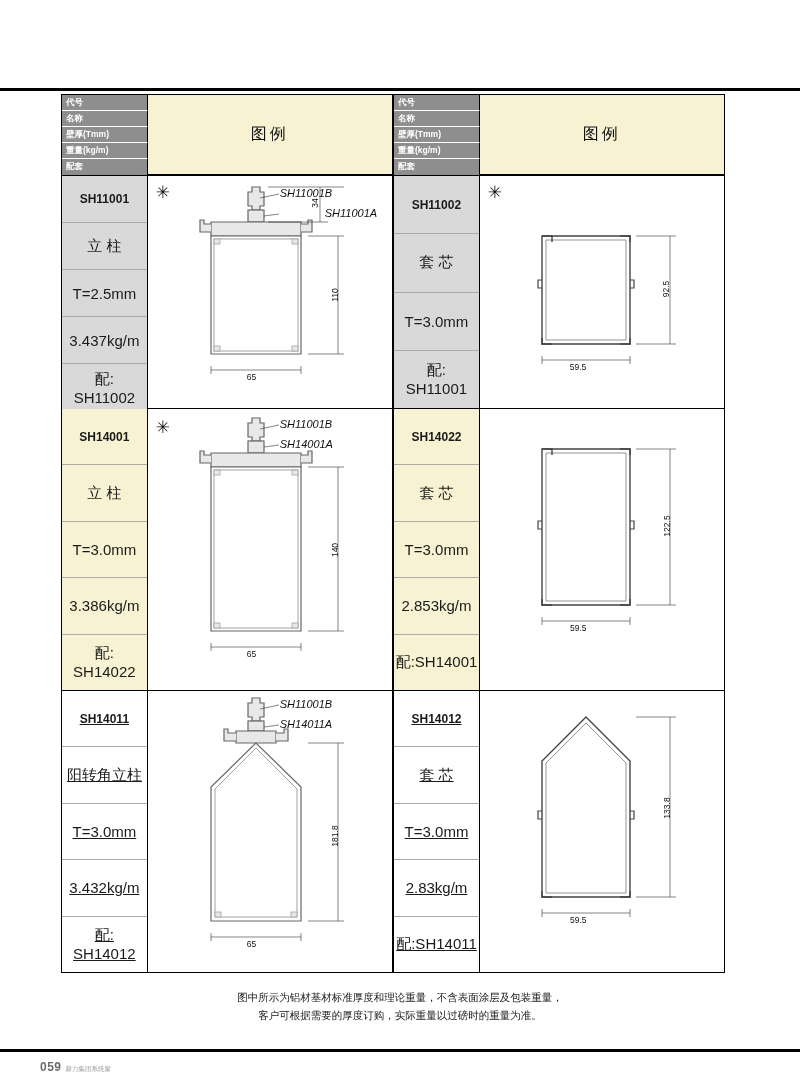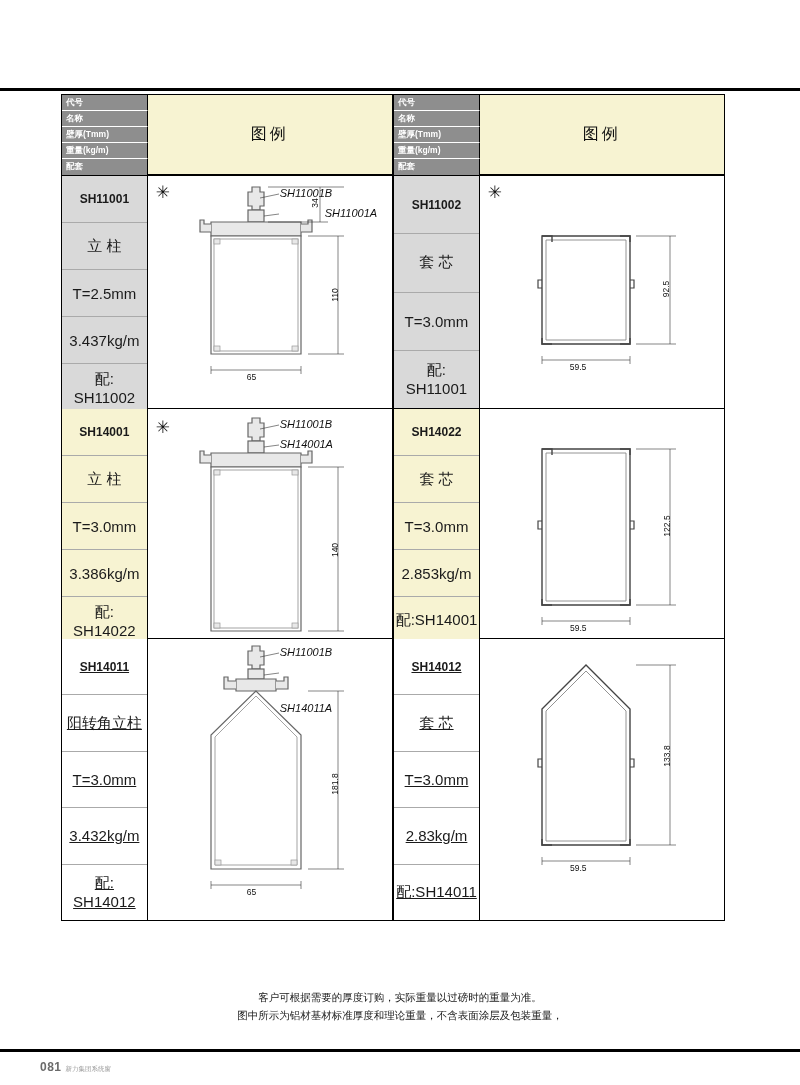--- a/index.html
+++ b/index.html
@@ -102,21 +102,21 @@
   .dcell.last { border-bottom: none; }
   .grey { background: #d9d9d9; }
   .cream { background: #f7f3d2; }
   .white { background: #ffffff; text-decoration: underline; }
   .dright {
     width: 245px;
     position: relative;
     background: #ffffff;
   }
   .r1 { height: 232px; }
-  .r2 { height: 229px; }
+  .r2 { height: 281px; }
   .r3 { height: 281px; }
 
   .star {
     position: absolute;
     font-size: 17px;
     line-height: 1;
     color: #111;
   }
   .svgwrap { position: absolute; left: 0; top: 0; }
 
@@ -303,21 +303,21 @@
             <g stroke="#333" stroke-width="0.6" fill="none">
               <path d="M112 18 L131 14"></path>
               <path d="M116 36 L131 34"></path>
               <path d="M63 242 L63 250 M153 242 L153 250"></path>
               <path d="M63 246 L153 246"></path>
               <path d="M160 52 L196 52 M160 230 L196 230"></path>
               <path d="M190 52 L190 230"></path>
             </g>
           </svg>
           <div class="label" style="left:132px; top:7px;">SH11001B</div>
-          <div class="label" style="left:132px; top:27px;margin-top:36px;">SH14011A</div>
+          <div class="label" style="left:132px; top:27px;">SH14011A</div>
           <div class="dim" style="left:99px; top:248px;">65</div>
           <div class="dim vert" style="left:176px; top:140px;">181.8</div>
         </div>
       </div>
 
     </div>
 
     <div class="tbl">
 
       <div class="hdr-row hdr-block">
@@ -424,23 +424,23 @@
           </svg>
           <div class="dim" style="left:90px; top:224px;">59.5</div>
           <div class="dim vert" style="left:176px; top:112px;">133.8</div>
         </div>
       </div>
 
     </div>
   </div>
 
   <div class="footnote">
+    <div>图中所示为铝材基材标准厚度和理论重量，不含表面涂层及包装重量，</div>
     <div>客户可根据需要的厚度订购，实际重量以过磅时的重量为准。</div>
-    <div>图中所示为铝材基材标准厚度和理论重量，不含表面涂层及包装重量，</div>
   </div>
 
   <div class="bottom-rule"></div>
 
   <div class="pagenum">
-    <span>081</span><span class="brand">新力集团系统窗</span>
+    <span>059</span><span class="brand">新力集团系统窗</span>
   </div>
 
 </div>
 
 </body></html>

